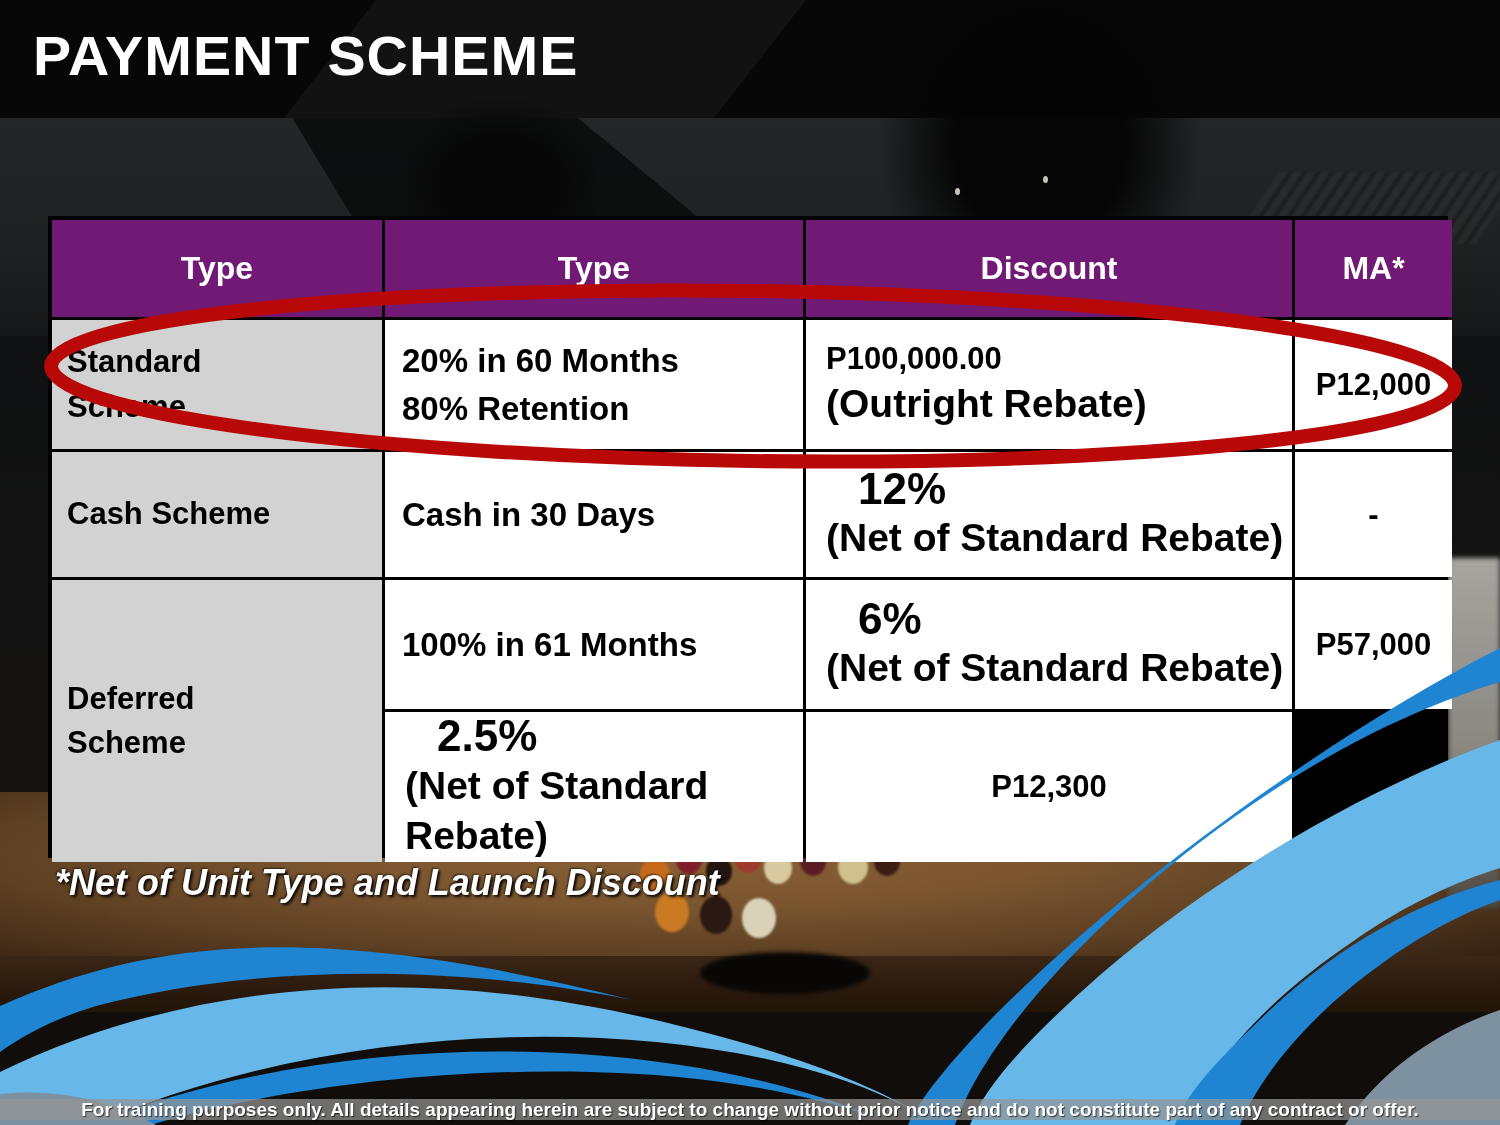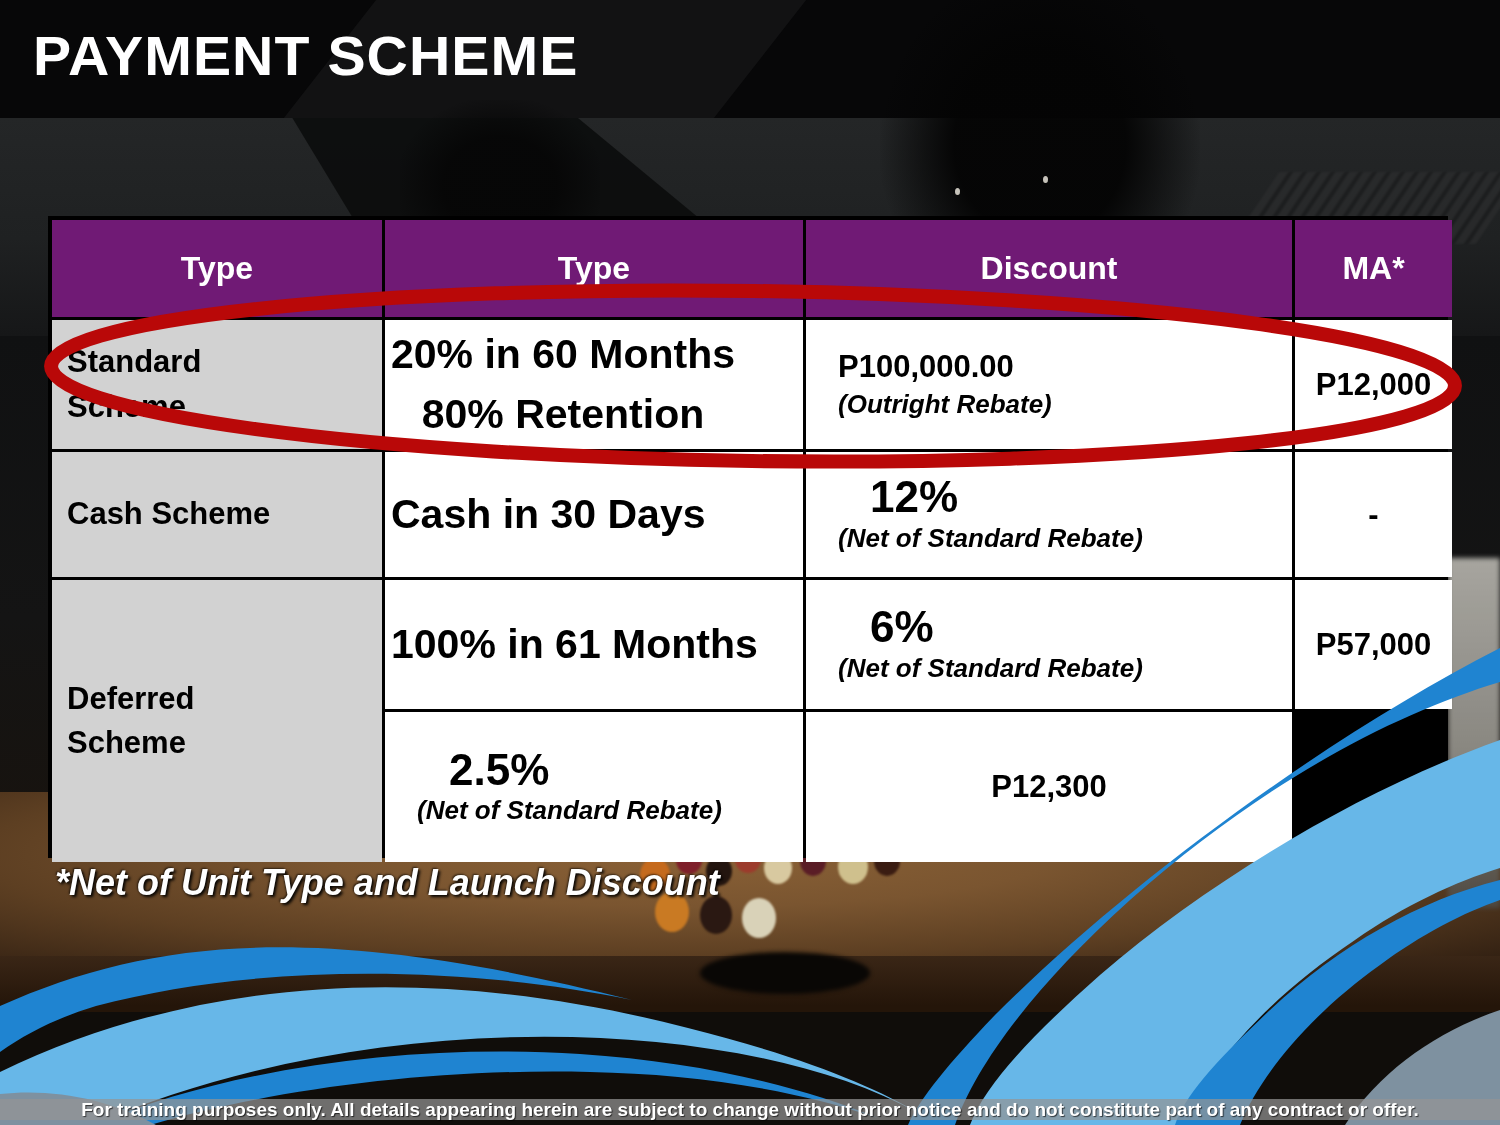--- a/index.html
+++ b/index.html
@@ -39,25 +39,25 @@
   .title{position:absolute;left:33px;top:24px;z-index:2;color:#fff;font-size:55px;font-weight:700;
          letter-spacing:1px;transform:scaleX(1.04);transform-origin:left;}
 
   
   .ptable{position:absolute;left:48px;top:216px;z-index:2;width:1400px;height:642px;
       display:grid;grid-template-columns:330px 418px 486px 157px;grid-template-rows:97px 129px 125px 129px 150px;
       gap:3px;background:#000;border:4px solid #000;}
   .cell{background:#fff;color:#000;font-weight:700;display:flex;align-items:center;}
   .hcell{background:#701a75;color:#fff;justify-content:center;font-size:32px;}
   .tcol{background:#d2d2d2;padding-left:15px;font-size:31px;line-height:1.42;white-space:pre-line;}
-  .term{padding-left:6px;font-size:41px;line-height:1.45;white-space:pre-line;text-align:center;}
-  .disc{padding-left:32px;flex-direction:column;align-items:flex-start;justify-content:center;line-height:1.3;}
+  .term{padding-left:17px;font-size:33px;line-height:1.45;white-space:pre-line;}
+  .disc{padding-left:20px;flex-direction:column;align-items:flex-start;justify-content:center;line-height:1.3;}
   .disc .main{font-size:31px;}
   .disc .main.big{font-size:44px;line-height:1.1;margin-left:32px;}
-  .disc .note{font-size:26px;font-style:italic;}
+  .disc .note{font-size:39px;}
   .ma{justify-content:center;font-size:31px;}
   .span2{grid-row:4 / 6;}
 
   
   .footnote{position:absolute;left:55px;top:862px;z-index:2;color:#fff;font-size:36px;font-weight:700;
       font-style:italic;text-shadow:2px 2px 3px rgba(0,0,0,.95), -1px -1px 2px rgba(0,0,0,.6);}
 
   
   .ellipse-svg{position:absolute;left:0;top:0;z-index:3;pointer-events:none;}
   .waves-svg{position:absolute;left:0;top:0;z-index:4;pointer-events:none;}

